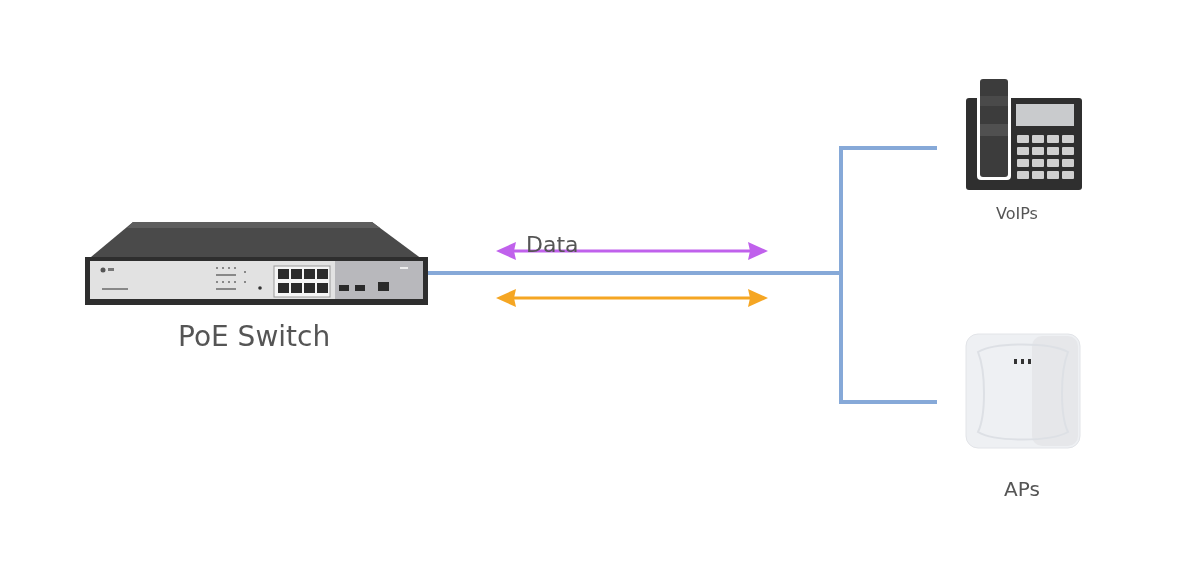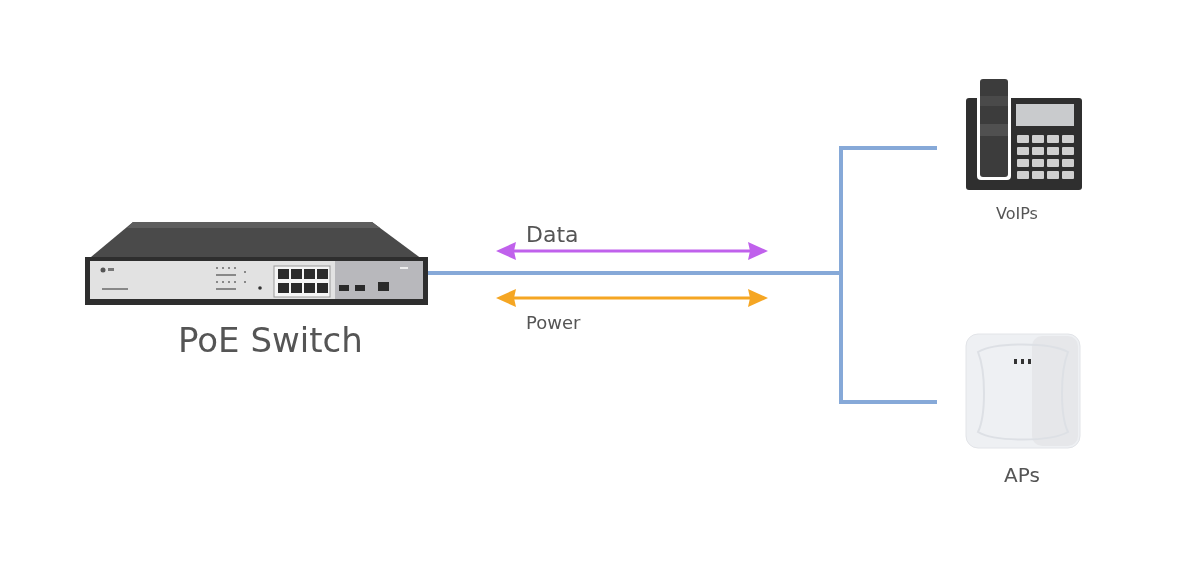--- a/index.html
+++ b/index.html
@@ -1,23 +1,23 @@
 <!DOCTYPE html>
 <html><head>
 <meta charset="utf-8">
 <style>
   html,body{margin:0;padding:0;background:#ffffff;}
   body{width:1200px;height:567px;position:relative;overflow:hidden;font-family:"DejaVu Sans","Liberation Sans",sans-serif;}
   .abs{position:absolute;}
   .label{color:#555555;}
-  #switch-label{left:178px;top:320px;font-size:34px;}
-  #data-label{left:526px;top:222px;font-size:22px;}
+  #switch-label{left:178px;top:320px;font-size:28px;}
+  #data-label{left:526px;top:232px;font-size:22px;}
   #power-label{left:526px;top:310px;font-size:18px;line-height:26px;}
   #voip-label{left:996px;top:204px;font-size:16px;}
-  #ap-label{left:1004px;top:463px;font-size:20px;}
+  #ap-label{left:1004px;top:477px;font-size:20px;}
   svg{position:absolute;left:0;top:0;}
 </style>
 </head>
 <body>
 
 <svg width="1200" height="567">
 
   <g>
     <polygon points="133,222 372,222 426,262 85,262" fill="#4a4a4a"></polygon>
     <polygon points="133,222 372,222 380,228 127,228" fill="#5e5e5e"></polygon>
@@ -109,16 +109,15 @@
     <path d="M978,352 C995,342 1050,342 1068,352 C1060,372 1060,415 1068,432 C1050,442 995,442 978,432 C986,415 986,372 978,352 Z" fill="none" stroke="#dde0e5" stroke-width="2"></path>
     <rect x="1014" y="359" width="3" height="5" fill="#333"></rect>
     <rect x="1021" y="359" width="3" height="5" fill="#333"></rect>
     <rect x="1028" y="359" width="3" height="5" fill="#333"></rect>
   </g>
 </svg>
 
 <div id="switch-label" class="abs label">PoE Switch</div>
 <div id="data-label" class="abs label">Data</div>
 <div id="power-label" class="abs label">
-  <div>Power</div>
 </div>
 <div id="voip-label" class="abs label">VoIPs</div>
 <div id="ap-label" class="abs label">APs</div>
 
 </body></html>

